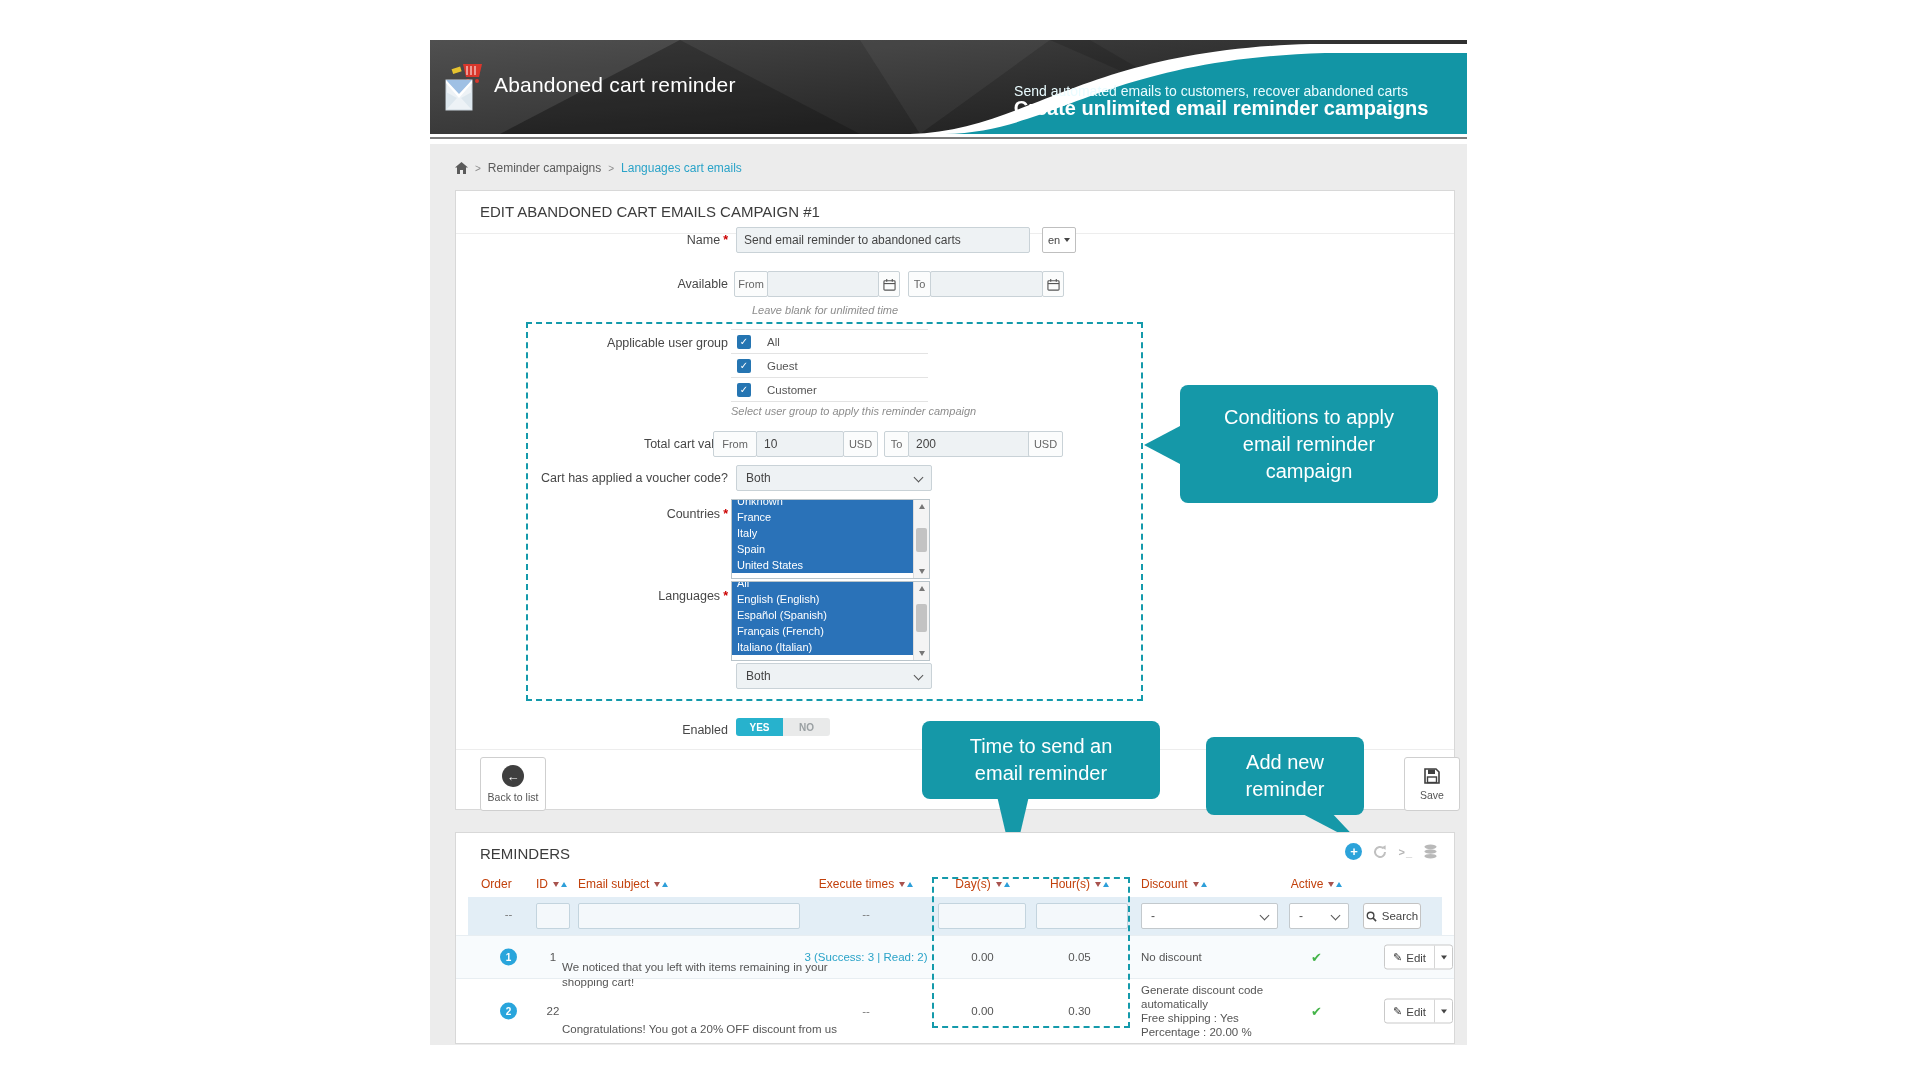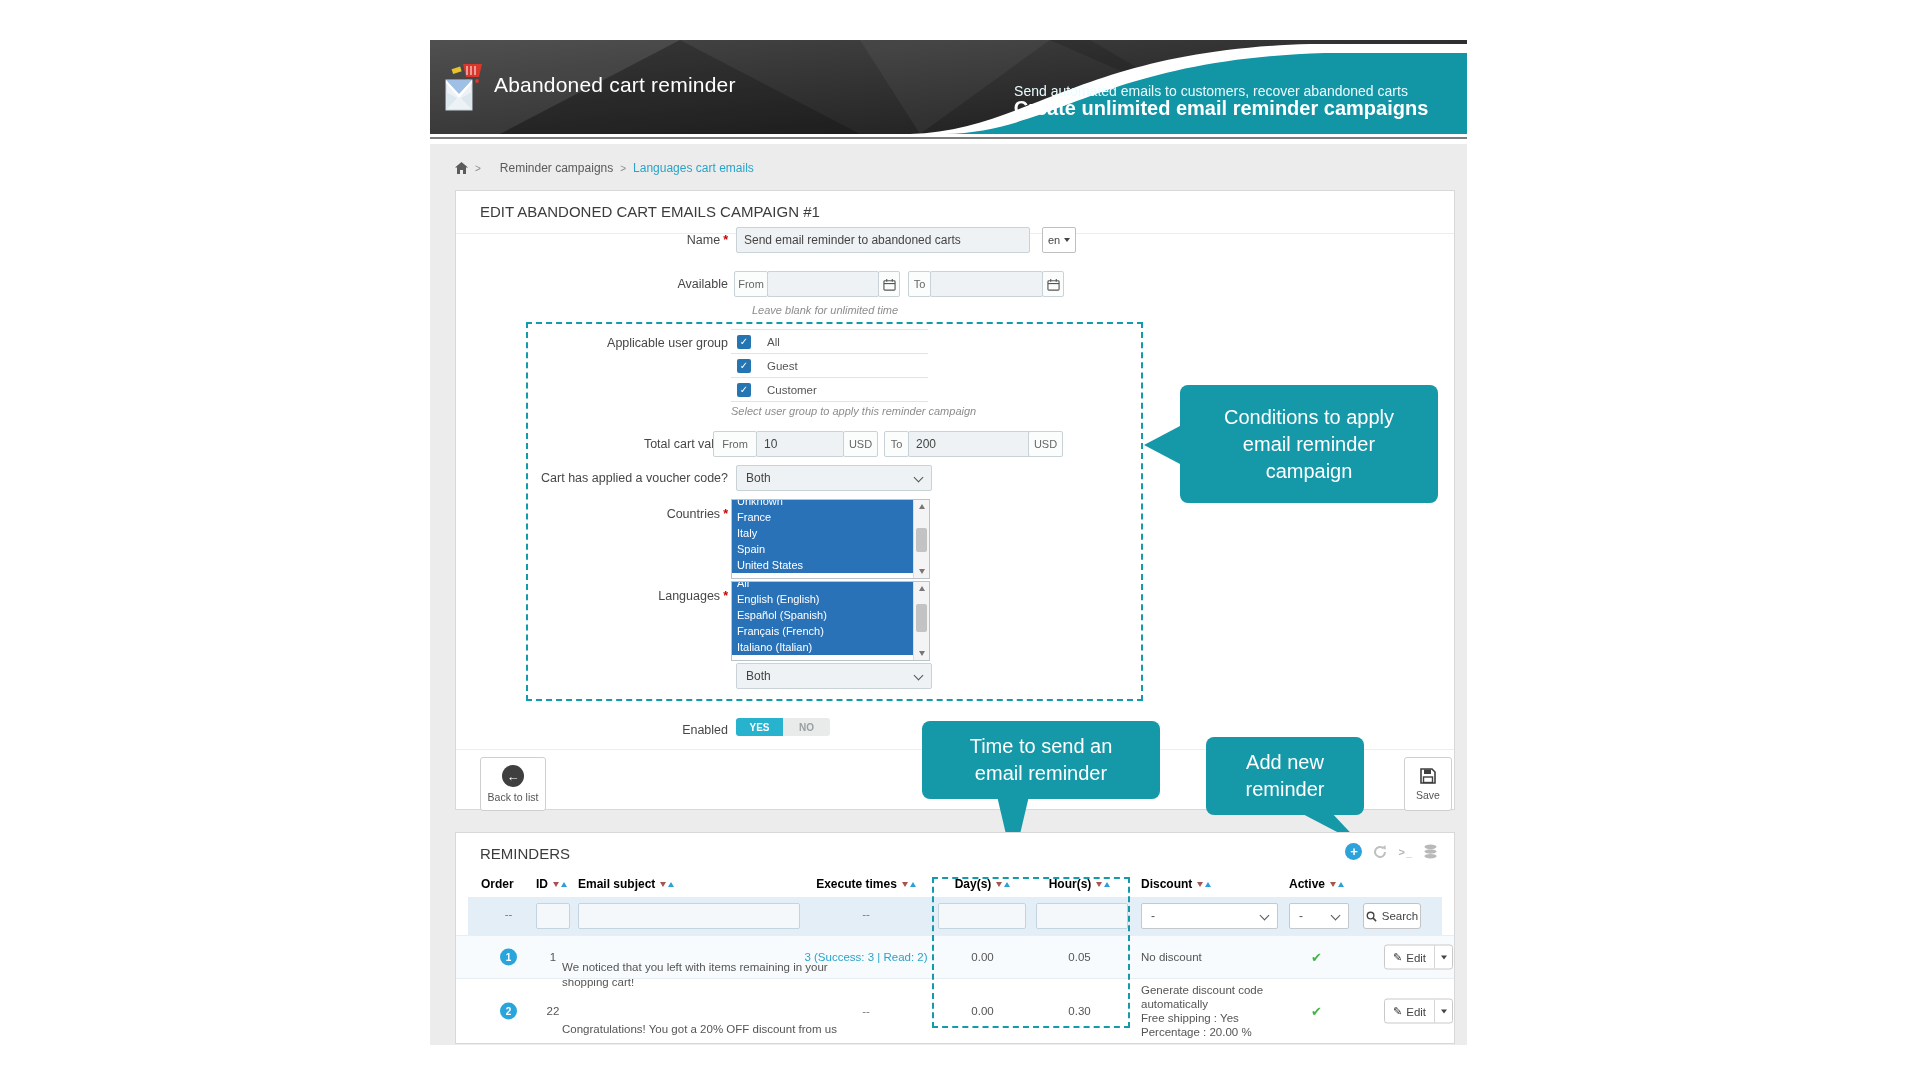--- a/index.html
+++ b/index.html
@@ -9,21 +9,21 @@
   .banner{position:absolute;left:430px;top:40px;width:1037px;height:94px;}
   .banner svg{position:absolute;left:0;top:0;}
   .banner-module-title{position:absolute;left:64px;top:33px;font-size:21px;color:#fff;letter-spacing:.2px;}
   .banner-headline{position:absolute;left:560px;top:13px;width:462px;text-align:center;color:#fff;font-size:20px;font-weight:bold;margin-top:44px;}
   .banner-subheadline{position:absolute;left:540px;top:43px;width:482px;text-align:center;color:#eafcff;font-size:14px;}
   .banner-line{position:absolute;left:430px;top:137px;width:1037px;height:2px;background:#7d7d7d;}
   .page-bg{position:absolute;left:430px;top:144px;width:1037px;height:901px;background:#ececec;}
   
   .breadcrumb{position:absolute;left:455px;top:159px;height:18px;display:flex;align-items:center;gap:7px;font-size:12px;color:#5a5a5a;}
   .bc-sep{color:#8a8a8a;font-size:10px;}
-  .bc-link{color:#5a5a5a;margin-left:12px;}
+  .bc-link{color:#5a5a5a;}
   .bc-active{color:#2aa3c8;}
   
   .card{position:absolute;background:#fff;border:1px solid #d8d8d8;box-sizing:border-box;}
   .form-card{left:455px;top:190px;width:1000px;height:620px;}
   .panel-title{position:absolute;left:0;top:0;right:0;height:42px;line-height:42px;padding-left:24px;
                border-bottom:1px solid #ededed;font-size:15px;color:#3c3c3c;}
   .lbl{position:absolute;left:0;width:272px;text-align:right;font-size:12.5px;color:#474747;line-height:16px;}
   .req{color:#cc0000;font-weight:bold;margin-left:3px;}
   .inp{position:absolute;background:#eef2f4;border:1px solid #c9d2d7;border-radius:2px;height:26px;box-sizing:border-box;
        font-family:"Liberation Sans",sans-serif;font-size:12px;color:#444;padding:4px 7px;}
@@ -69,21 +69,21 @@
   .arrows{position:absolute;left:0;top:0;pointer-events:none;}
   
   .dash{position:absolute;border:2px dashed #149aab;pointer-events:none;box-sizing:border-box;}
   
   .rem-card{left:455px;top:832px;width:1000px;height:212px;}
   .rem-title{position:absolute;left:24px;top:12px;font-size:15px;color:#3c3c3c;}
   .hicons{position:absolute;right:16px;top:10px;display:flex;gap:10px;align-items:center;}
   .plus-ico{width:17px;height:17px;border-radius:50%;background:#2ca3da;color:#fff;font-size:13px;font-weight:bold;
             display:flex;align-items:center;justify-content:center;line-height:0;}
   .term-ico{color:#b5b5b5;font-weight:bold;font-size:11px;letter-spacing:1px;}
-  .th{position:absolute;top:44px;font-size:12px;font-weight:bold;color:#000000;display:flex;align-items:center;gap:5px;}
+  .th{position:absolute;top:44px;font-size:12px;font-weight:normal;color:#c2410c;display:flex;align-items:center;gap:5px;}
   .th.center{justify-content:center;}
   .sorts{display:inline-flex;gap:2px;align-items:center;}
   .s-d{width:0;height:0;border-left:3.5px solid transparent;border-right:3.5px solid transparent;border-top:5px solid #a8534e;}
   .s-u{width:0;height:0;border-left:3.5px solid transparent;border-right:3.5px solid transparent;border-bottom:5px solid #2d9fd9;}
   .filter-row{position:absolute;left:12px;right:12px;top:64px;height:38px;background:#e3eef6;}
   .f-dash{position:absolute;top:75px;font-size:11.5px;color:#777;text-align:center;}
   .f-inp{position:absolute;top:70px;background:#f4f8fb;border:1px solid #c3d4de;border-radius:2px;height:26px;box-sizing:border-box;
          font-family:"Liberation Sans",sans-serif;font-size:12px;padding:0 6px;color:#444;}
   .f-sel{position:absolute;top:70px;background:#fff;border:1px solid #c3c9cd;border-radius:2px;height:26px;box-sizing:border-box;
          display:flex;align-items:center;padding:0 9px;font-size:12px;color:#555;}
@@ -280,21 +280,21 @@
     <div class="toggle" style="left:280px;top:527px">
       <span class="tg tg-yes">YES</span>
       <span class="tg tg-no">NO</span>
     </div>
 
     <div class="foot-sep"></div>
     <div class="foot-btn" style="left:24px;top:566px;width:66px;height:54px">
       <span class="circle-ico">←</span>
       <span>Back to list</span>
     </div>
-    <div class="foot-btn" style="left:948px;top:566px;width:48px;height:54px">
+    <div class="foot-btn" style="left:948px;top:566px;width:56px;height:54px">
       <svg width="18" height="18" viewBox="0 0 18 18">
         <path d="M2 2 h11 l3 3 v11 h-14 z" fill="none" stroke="#3f3f3f" stroke-width="1.6"></path>
         <rect x="5" y="2.5" width="7" height="4.5" fill="#3f3f3f"></rect>
         <rect x="4.5" y="10" width="9" height="5.5" fill="none" stroke="#3f3f3f" stroke-width="1.4"></rect>
       </svg>
       <span>Save</span>
     </div>
   </div>
 
   <div class="callout" style="left:1180px;top:385px;width:258px;height:118px;padding:10px 20px">Conditions to apply email reminder campaign</div>

